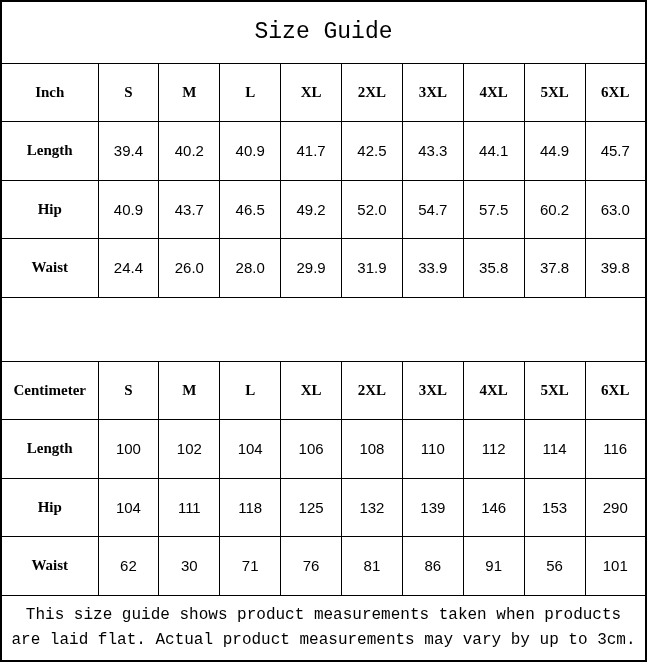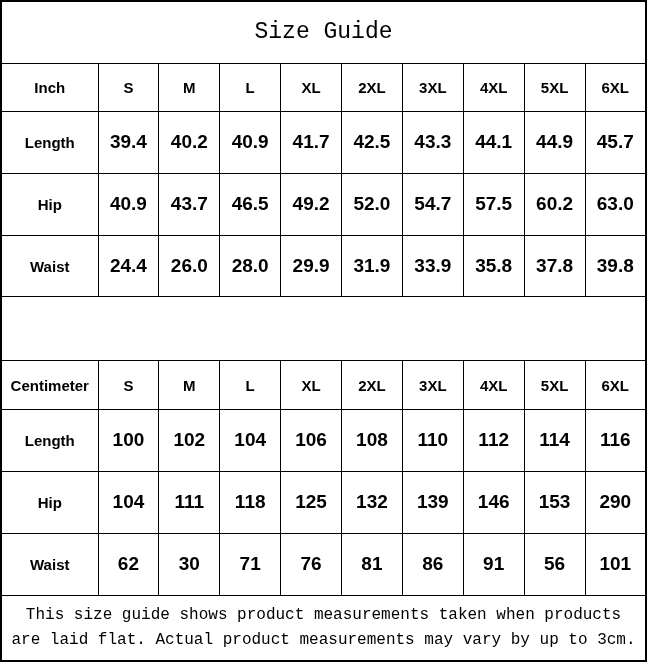--- a/index.html
+++ b/index.html
@@ -26,28 +26,28 @@
     overflow: hidden;
   }
   col.label-col { width: 97px; }
   td.title-cell {
     height: 62px;
     font-family: "Liberation Mono", "DejaVu Sans Mono", monospace;
     font-size: 23px;
     font-weight: normal;
   }
   td.hd {
-    font-family: Liberation Sans, sans-serif;
+    font-family: Liberation Serif, serif;
     font-weight: bold;
     font-size: 15px;
   }
   td.val {
     font-family: "Liberation Sans", sans-serif;
-    font-weight: bold;
-    font-size: 19px;
+    font-weight: normal;
+    font-size: 15px;
   }
   td.gap-cell { height: 64px; }
   td.footer-cell {
     height: 66px;
     font-family: "Liberation Mono", "DejaVu Sans Mono", monospace;
     font-size: 16px;
     line-height: 1.55;
     font-weight: normal;
     margin-left: 32px;
   }

